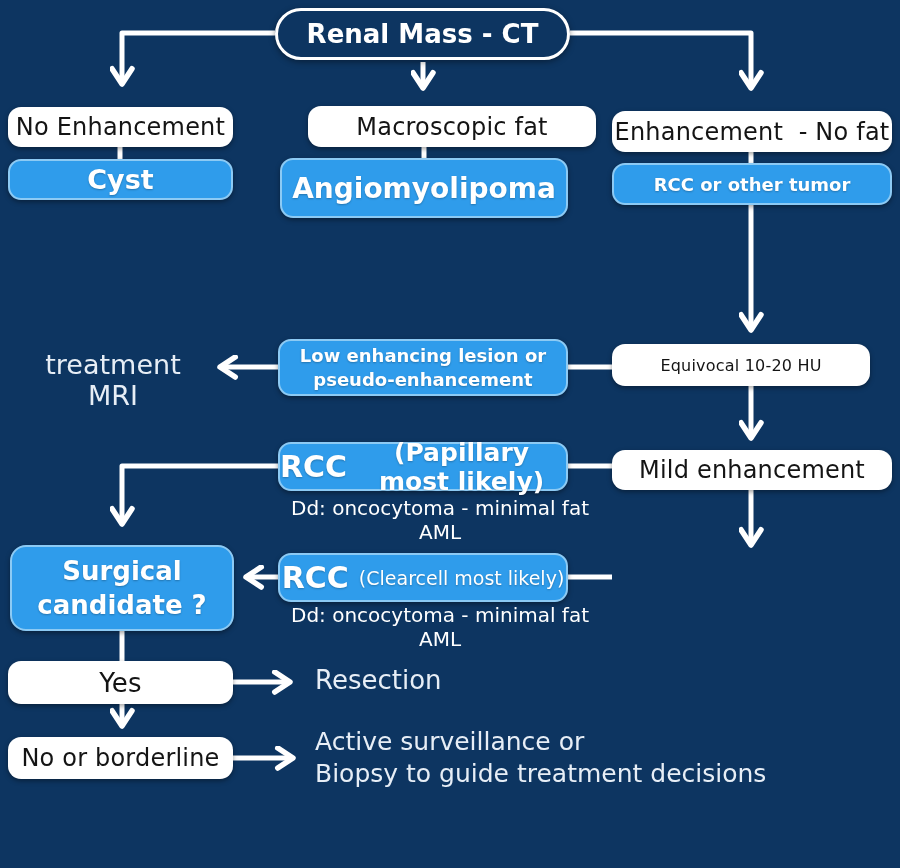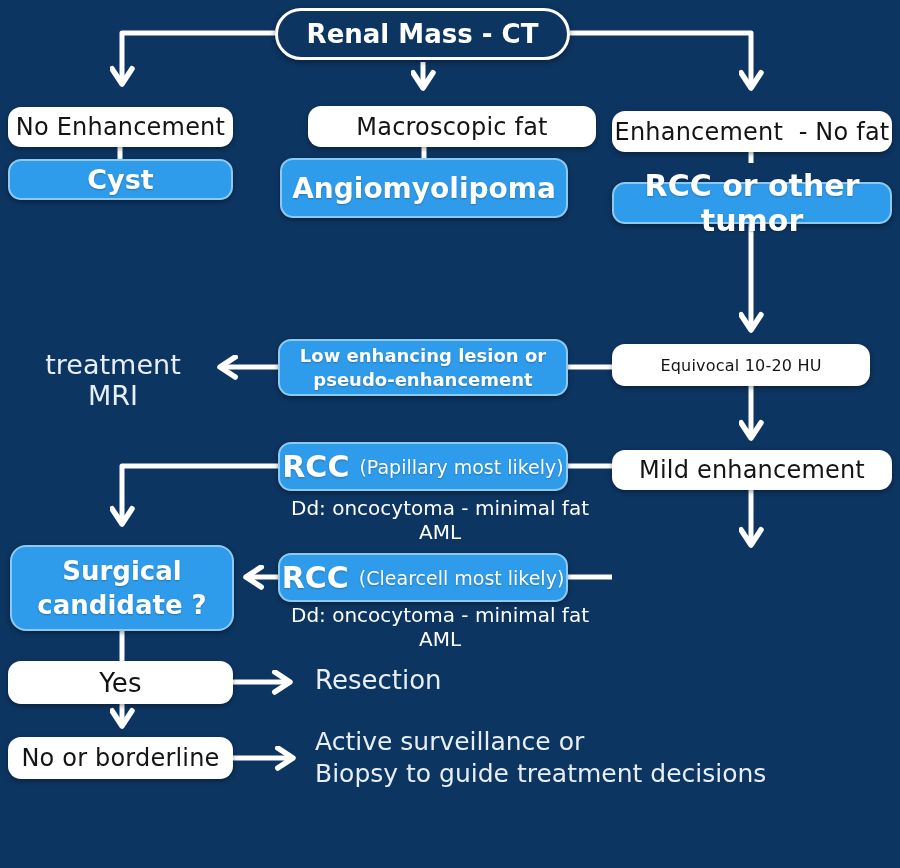--- a/index.html
+++ b/index.html
@@ -81,42 +81,42 @@
   <div class="node white-box" style="left:612px;top:111px;width:280px;height:41px;">
     <span class="pre">Enhancement  - No fat</span>
   </div>
 
   <div class="node blue-box" style="left:8px;top:159px;width:225px;height:41px;font-size:27px;">
     <span>Cyst</span>
   </div>
   <div class="node blue-box" style="left:280px;top:158px;width:288px;height:60px;font-size:28px;">
     <span>Angiomyolipoma</span>
   </div>
-  <div class="node blue-box" style="left:612px;top:163px;width:280px;height:42px;font-size:30px;margin-top:19px;">
+  <div class="node blue-box" style="left:612px;top:163px;width:280px;height:42px;font-size:18px;">
     <span>RCC or other tumor</span>
   </div>
 
   <div class="node white-box" style="left:612px;top:344px;width:258px;height:42px;font-size:16px;">
     <span>Equivocal 10-20 HU</span>
   </div>
   <div class="node white-box" style="left:612px;top:450px;width:280px;height:40px;text-align:center;">
     <span>Mild enhancement</span>
   </div>
 
   <div class="node blue-box stack" style="left:278px;top:339px;width:290px;height:57px;font-size:18px;line-height:24px;">
     <span>Low enhancing lesion or</span>
     <span>pseudo-enhancement</span>
   </div>
   <div class="free-text" style="left:22px;top:349px;width:182px;font-size:27px;text-align:center;">
     <span>treatment MRI</span>
   </div>
 
   <div class="node blue-box" style="left:278px;top:442px;width:290px;height:49px;gap:10px;">
     <span style="font-size:30px;">RCC</span>
-    <span style="font-size:19px;font-weight:normal;">(Papillary most likely)</span>
+    <span style="font-size:25px;font-weight:bold;">(Papillary most likely)</span>
   </div>
   <div class="free-text" style="left:278px;top:496px;width:324px;font-size:20px;text-align:center;color:#ffffff;">
     <span>Dd: oncocytoma - minimal fat AML</span>
   </div>
 
   <div class="node blue-box" style="left:278px;top:553px;width:290px;height:49px;gap:10px;">
     <span style="font-size:30px;">RCC</span>
     <span style="font-size:19px;font-weight:normal;">(Clearcell most likely)</span>
   </div>
   <div class="free-text" style="left:278px;top:603px;width:324px;font-size:20px;text-align:center;color:#ffffff;">

